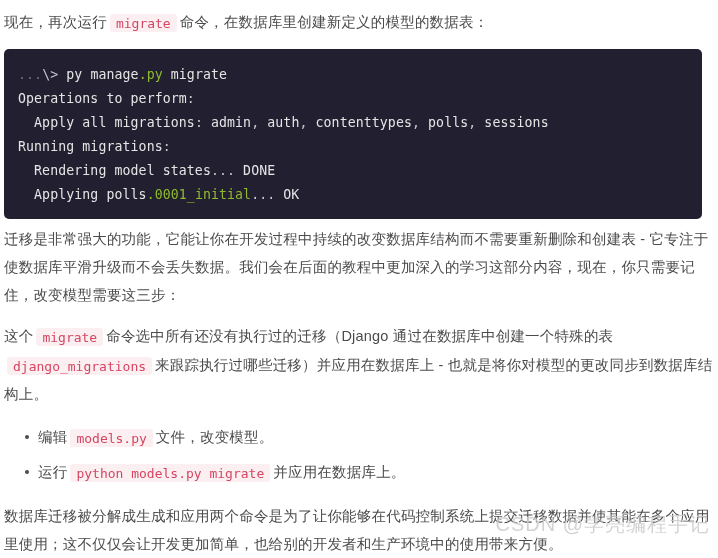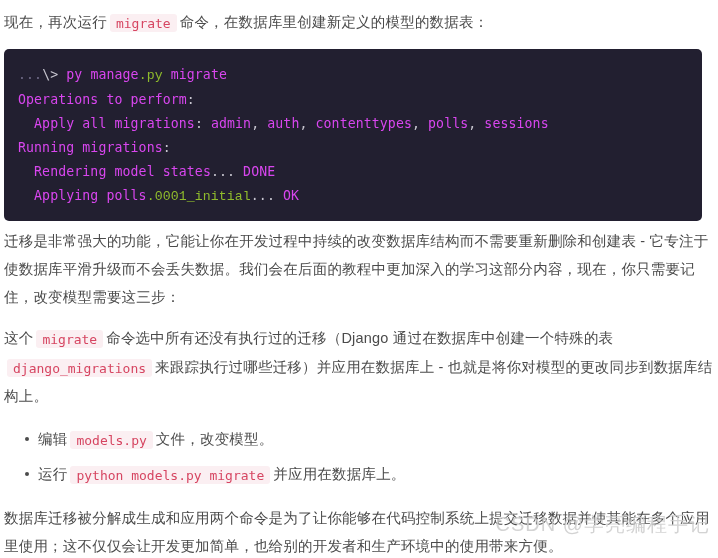--- a/index.html
+++ b/index.html
@@ -62,23 +62,23 @@
   }
   .codeblock pre {
     margin: 0;
     font-family: "DejaVu Sans Mono", "Liberation Mono", monospace;
     font-size: 13.2px;
     line-height: 24px;
     color: #e0457b;
     white-space: pre;
     letter-spacing: 0.1px;
   }
-  .tok-pink  { color: #d946ef; }
+  .tok-pink  { color: #e5e5e5; }
   .tok-dim   { color: #6f6a86; }
-  .tok-green { color: #8fbb2c; font-family: Liberation Mono, monospace; }
+  .tok-green { color: #8fbb2c; }
   .tok-white { color: #c8c6d0; }
 
   
   ul.steps {
     margin: 12px 0 0 0;
     padding: 0 0 0 34px;
     list-style: none;
   }
   ul.steps li {
     position: relative;

